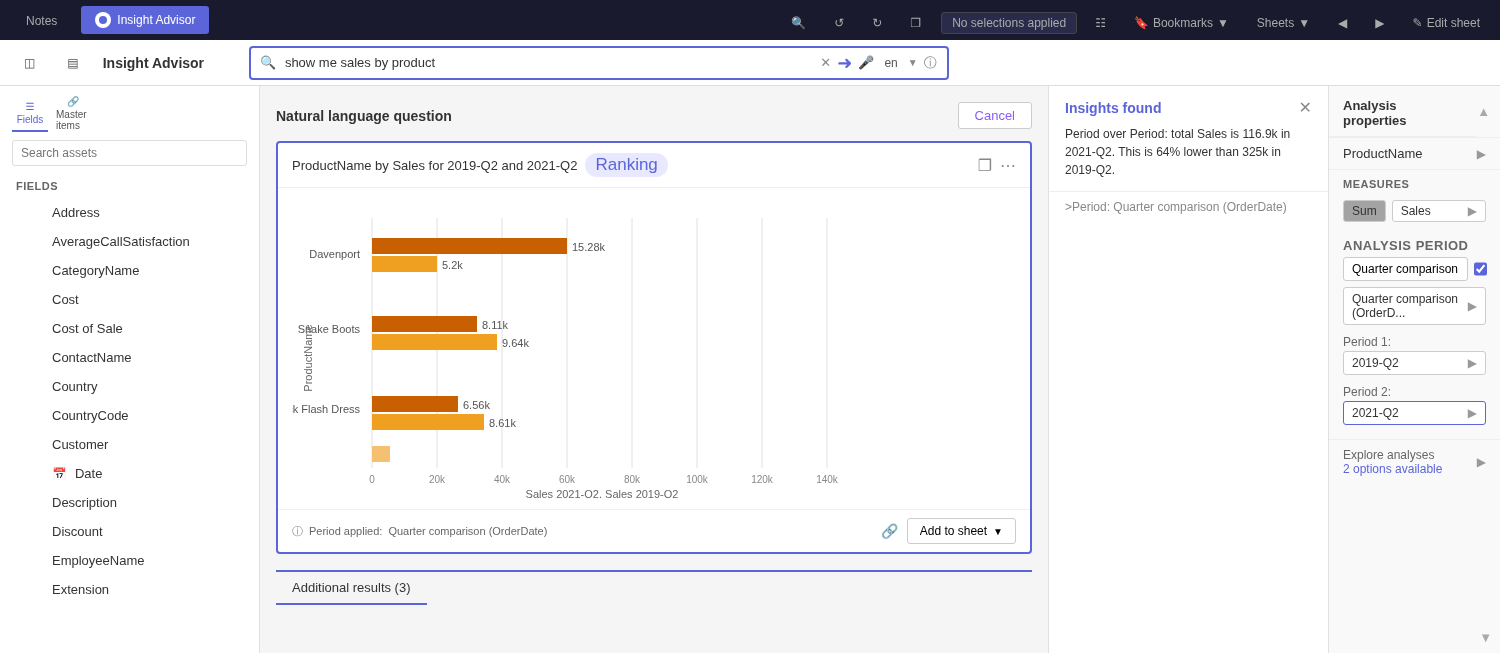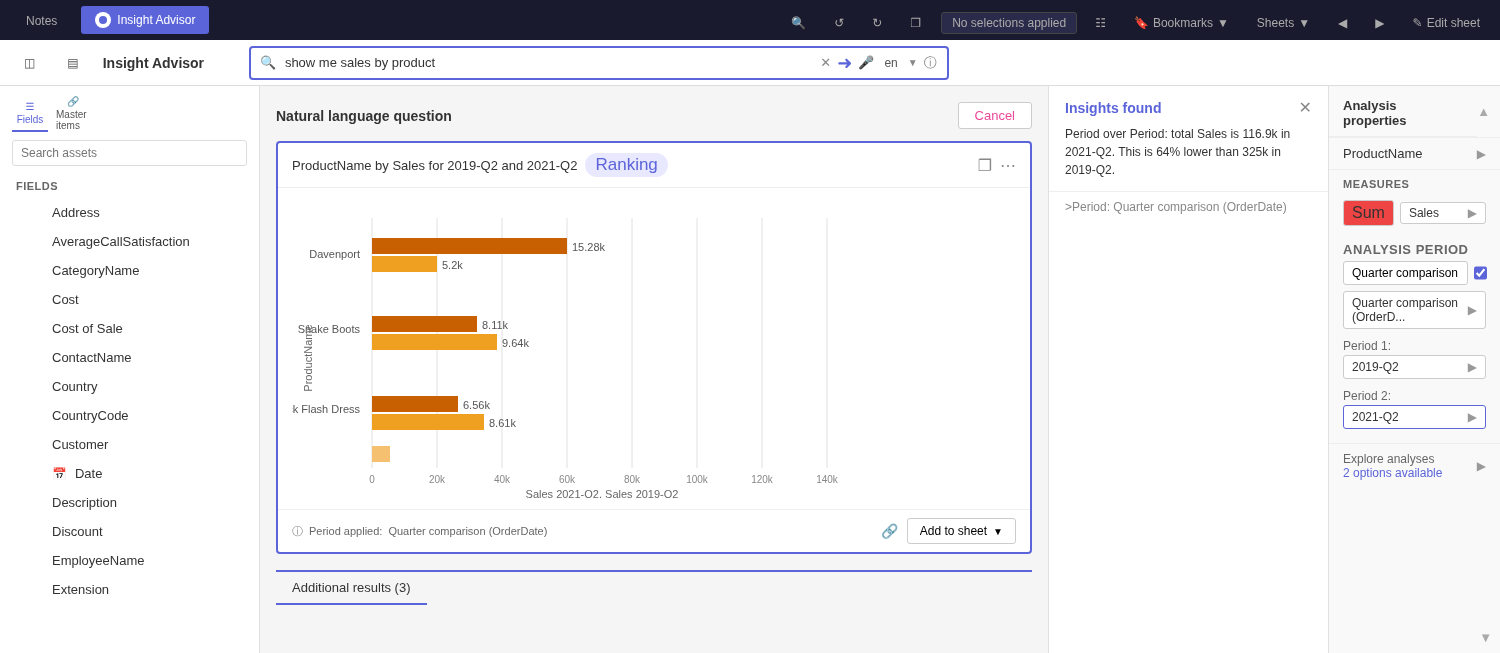--- a/index.html
+++ b/index.html
@@ -74,21 +74,21 @@
 
     
     .center-panel {
       flex: 1;
       background: #f5f5f5;
       overflow-y: auto;
       padding: 16px;
     }
     .nlq-header { display: flex; justify-content: space-between; align-items: center; margin-bottom: 12px; }
     .nlq-title { font-size: 14px; font-weight: 600; color: #333; }
-    .cancel-btn { background: #fff; border: 1px solid #ccc; border-radius: 3px; padding: 5px 16px; font-size: 13px; cursor: pointer; color: #ec4899; }
+    .cancel-btn { background: #fff; border: 1px solid #ccc; border-radius: 3px; padding: 5px 16px; font-size: 13px; cursor: pointer; color: #8b5cf6; }
 
     .matching-result-label { font-size: 12px; color: #666; margin-bottom: 10px; font-weight: 500; }
 
     
     .chart-card {
       background: #fff;
       border: 2px solid #5B65D9;
       border-radius: 4px;
       overflow: hidden;
       margin-bottom: 16px;
@@ -134,21 +134,21 @@
       background: #f9f9f9;
       border-left: 1px solid #e0e0e0;
       overflow-y: auto;
       display: flex;
       flex-direction: column;
     }
     .analysis-props-title { font-size: 13px; font-weight: 600; color: #333; padding: 12px 14px 8px; border-bottom: 1px solid #eee; }
     .analysis-field-row { display: flex; align-items: center; justify-content: space-between; padding: 8px 14px; border-bottom: 1px solid #eee; cursor: pointer; font-size: 13px; }
     .section-title-right { font-size: 11px; font-weight: 600; color: #666; padding: 8px 14px 4px; text-transform: uppercase; letter-spacing: 0.5px; }
     .measures-row { display: flex; align-items: center; gap: 6px; padding: 6px 14px 8px; }
-    .measure-sum { background: #ef4444; border: 1px solid #ccc; border-radius: 3px; padding: 3px 8px; font-size: 16px; }
+    .measure-sum { background: #a3a3a3; border: 1px solid #ccc; border-radius: 3px; padding: 3px 8px; font-size: 12px; }
     .measure-sales { background: #fff; border: 1px solid #ccc; border-radius: 3px; padding: 3px 8px; font-size: 12px; flex: 1; display: flex; justify-content: space-between; align-items: center; }
     .analysis-period-section { padding: 0 14px 8px; }
     .analysis-period-title { font-size: 13px; font-weight: 600; color: #666; padding: 8px 0 4px; text-transform: uppercase; letter-spacing: 0.5px; }
     .period-select-row { display: flex; align-items: center; gap: 6px; margin-bottom: 6px; }
     .period-select { flex: 1; border: 1px solid #ccc; border-radius: 3px; padding: 4px 8px; font-size: 12px; background: #fff; appearance: none; }
     .period-checkbox { width: 14px; height: 14px; accent-color: #5B65D9; }
     .period-label { font-size: 12px; color: #666; padding: 4px 0 2px; }
     .period-value-row { display: flex; justify-content: space-between; align-items: center; border: 1px solid #ccc; border-radius: 3px; padding: 4px 8px; font-size: 12px; background: #fff; margin-bottom: 6px; cursor: pointer; gap: 28px; }
     .period-value-row.active { border-color: #5B65D9; }
     .quarter-comparison-detail { border: 1px solid #ccc; border-radius: 3px; padding: 4px 8px; font-size: 12px; background: #fff; margin-bottom: 6px; display: flex; justify-content: space-between; align-items: center; cursor: pointer; }

